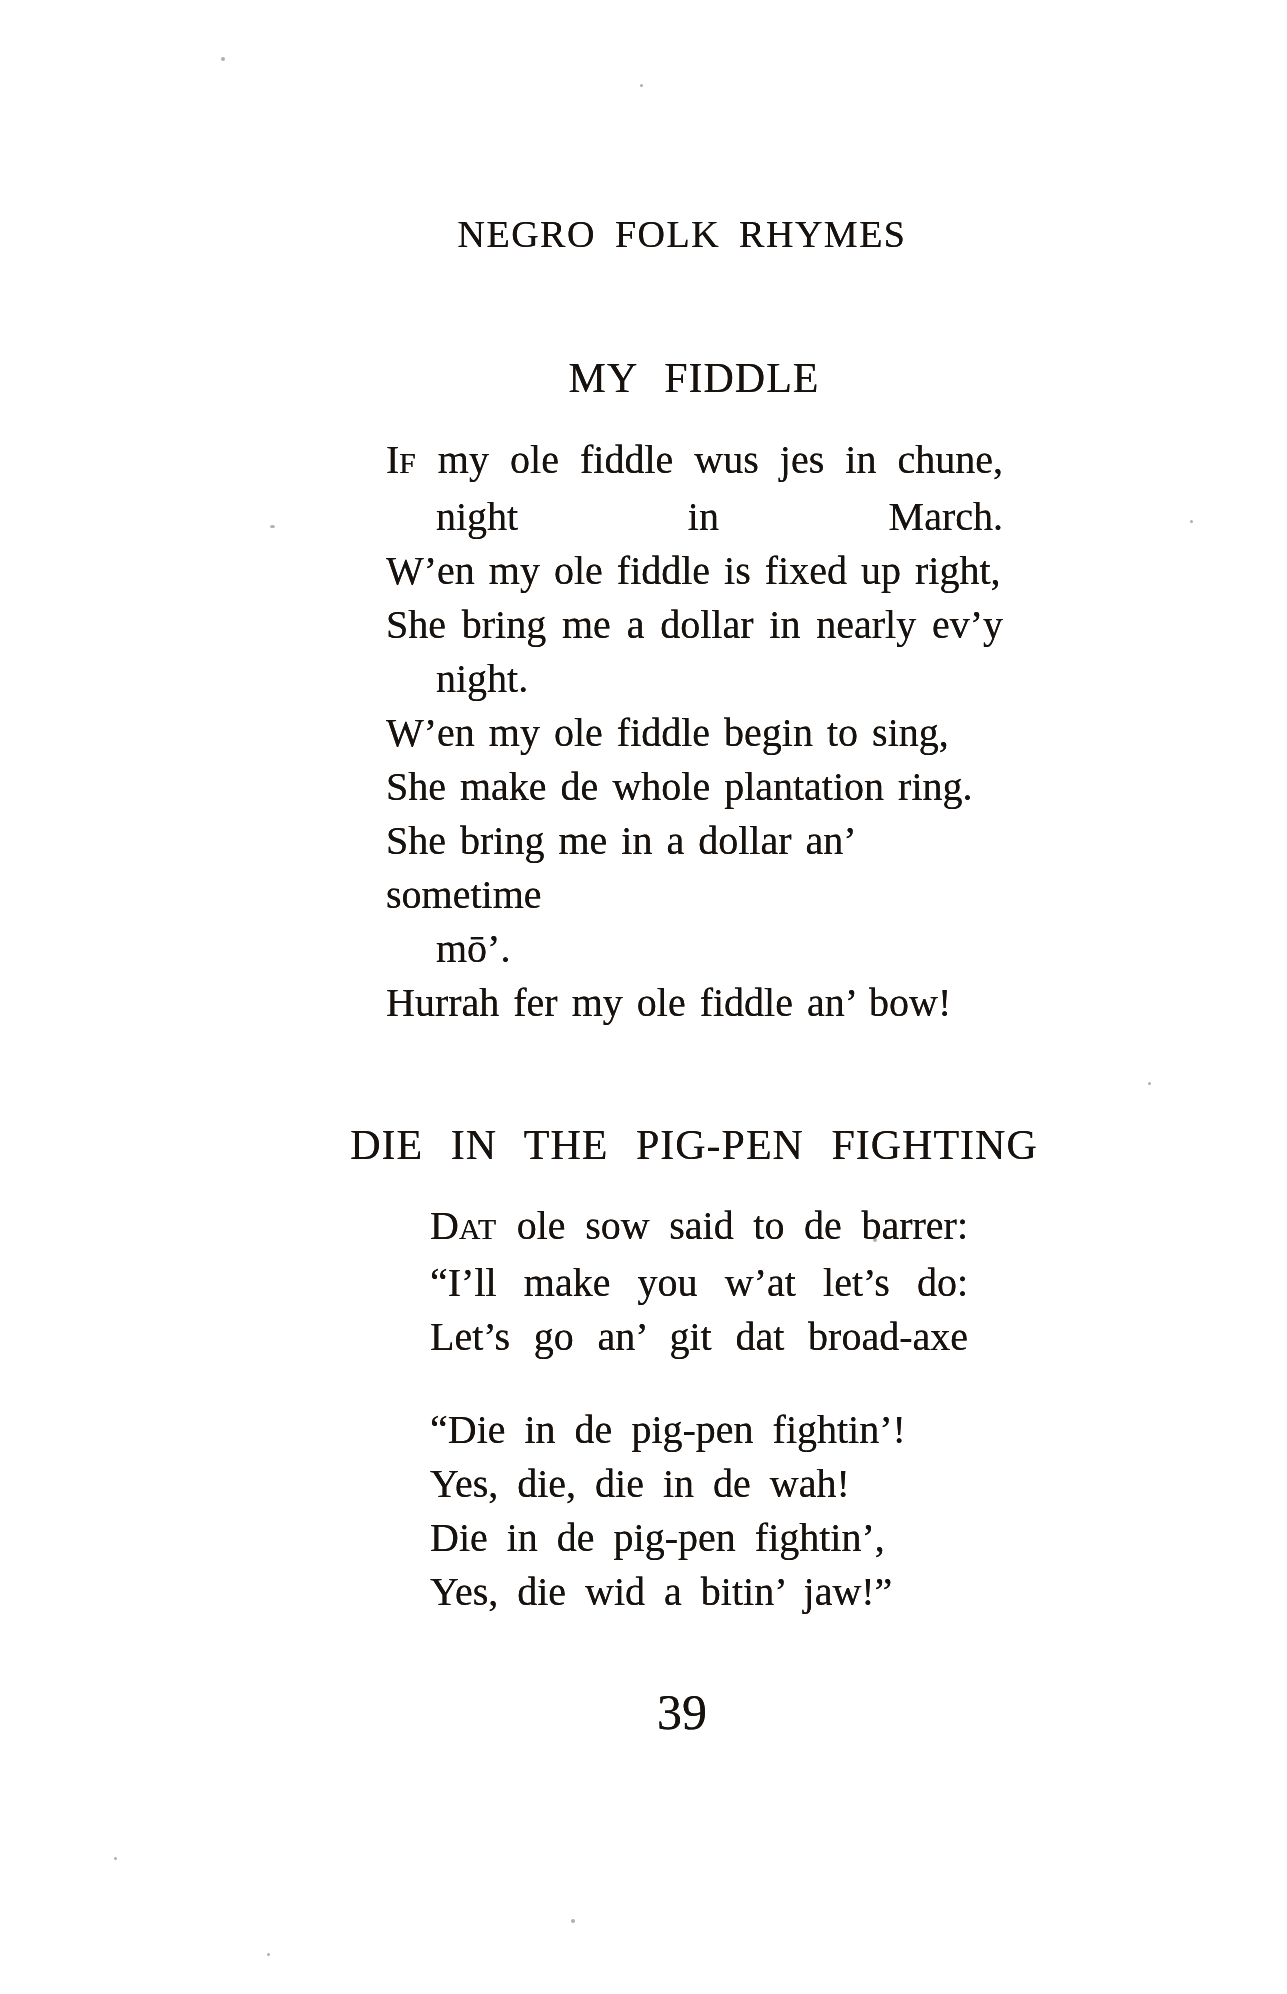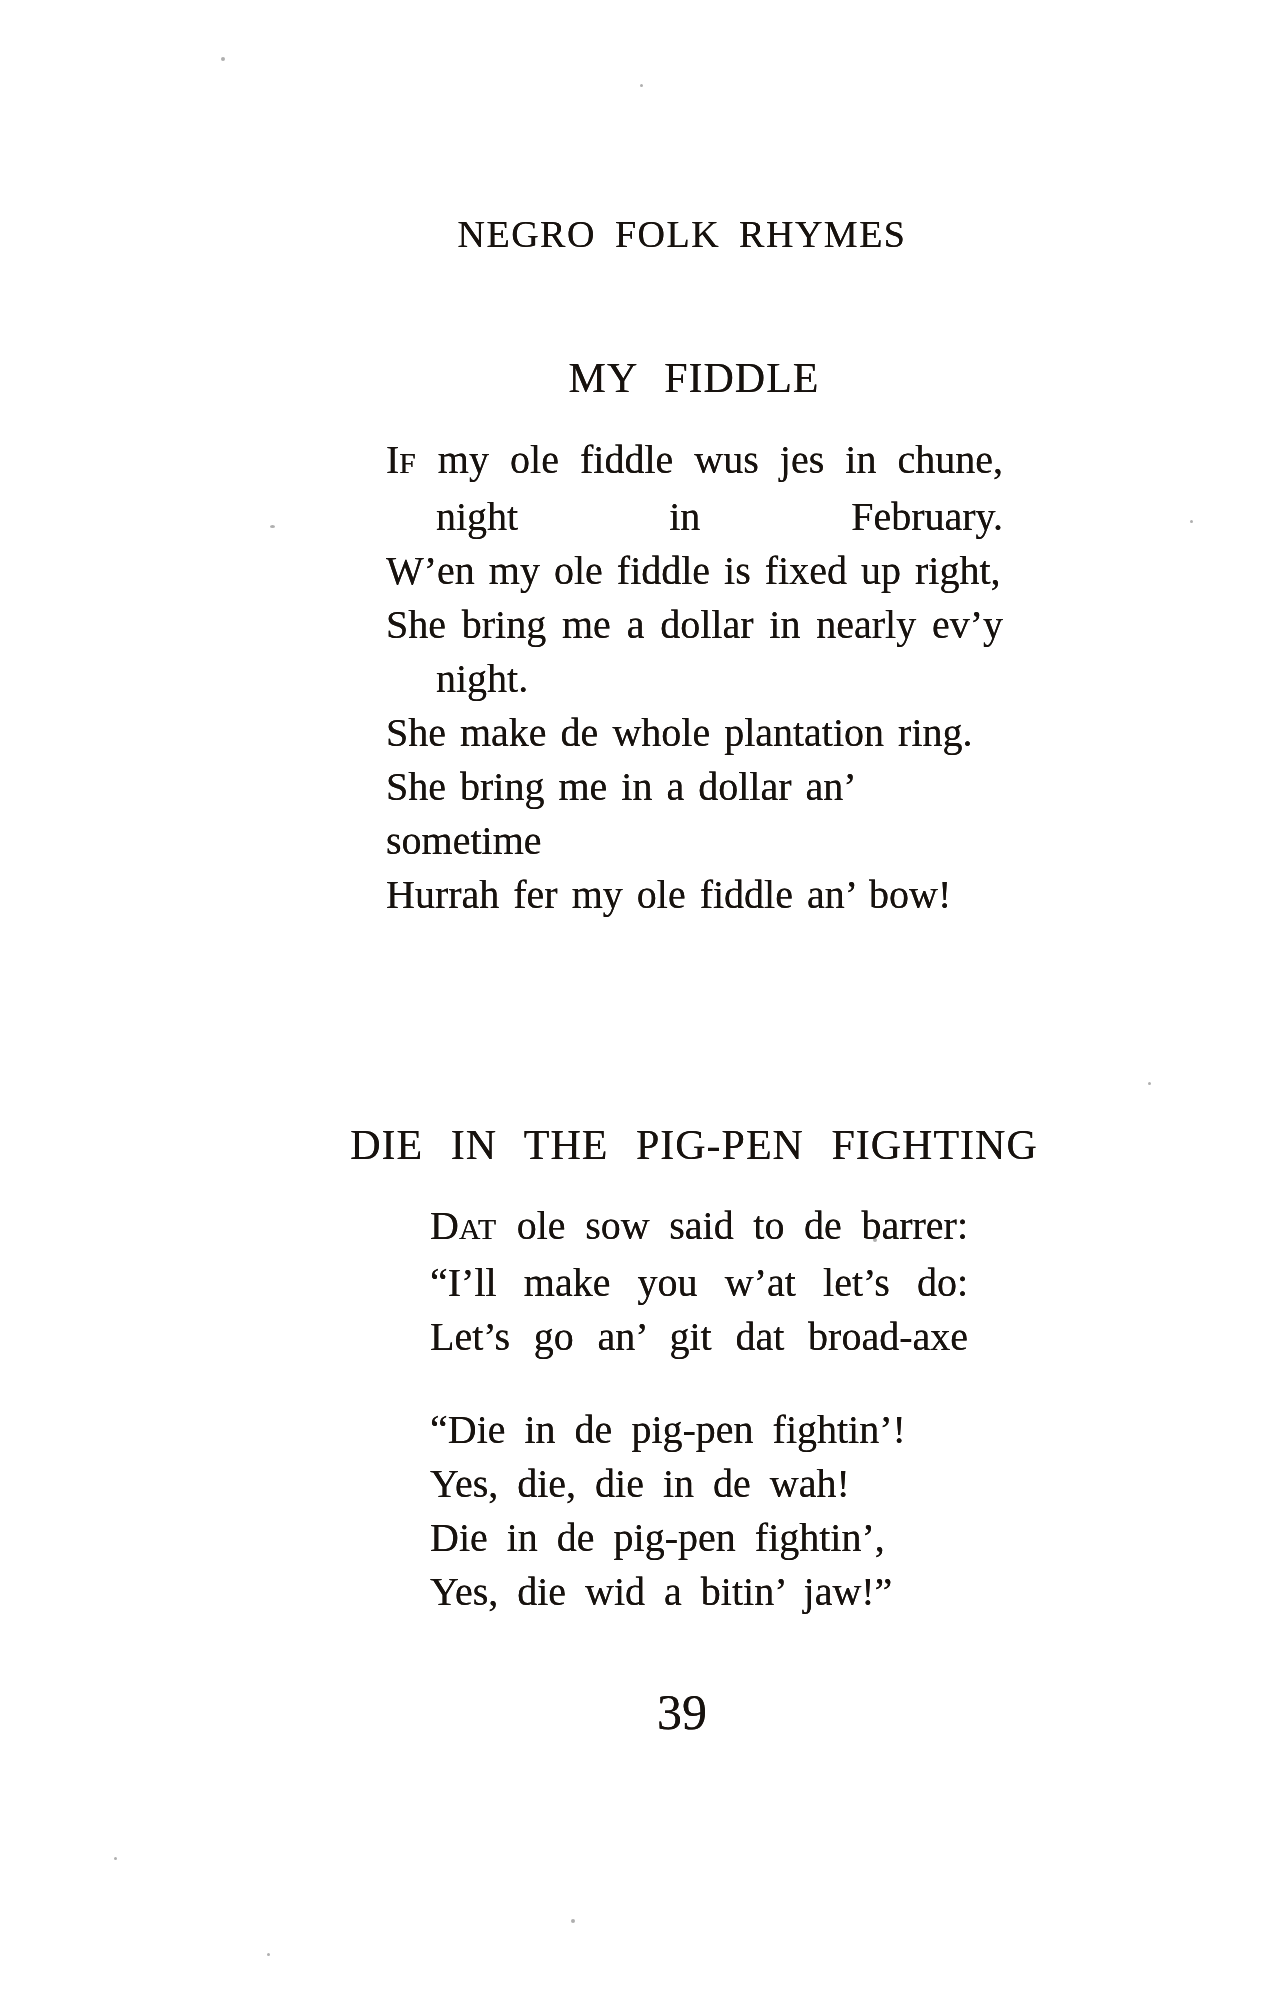--- a/index.html
+++ b/index.html
@@ -93,26 +93,28 @@
 
 <div class="page">
 
   <div class="centered running-header">NEGRO FOLK RHYMES</div>
 
   <h2 class="centered poem-title title-1">MY FIDDLE</h2>
 
   <div class="poem poem-1">
     <div class="stanza">
         <div class="line"><span>I</span><span class="sc">F</span> my ole fiddle wus jes in chune,</div>
-        <div class="line indent">night in February.</div>
+        <div class="line indent">night in March.</div>
         <div class="line">W’en my ole fiddle is fixed up right,</div>
         <div class="line">She bring me a dollar in nearly ev’y</div>
         <div class="line indent">night.</div>
+        <div class="line">W’en my ole fiddle begin to sing,</div>
         <div class="line">She make de whole plantation ring.</div>
         <div class="line">She bring me in a dollar an’ sometime</div>
+        <div class="line indent">mō’.</div>
         <div class="line">Hurrah fer my ole fiddle an’ bow!</div>
       </div>
   </div>
 
   <h2 class="centered poem-title title-2">DIE IN THE PIG-PEN FIGHTING</h2>
 
   <div class="poem poem-2">
     <div class="stanza">
         <div class="line"><span>D</span><span class="sc">AT</span> ole sow said to de barrer:</div>
         <div class="line">“I’ll make you w’at let’s do:</div>

